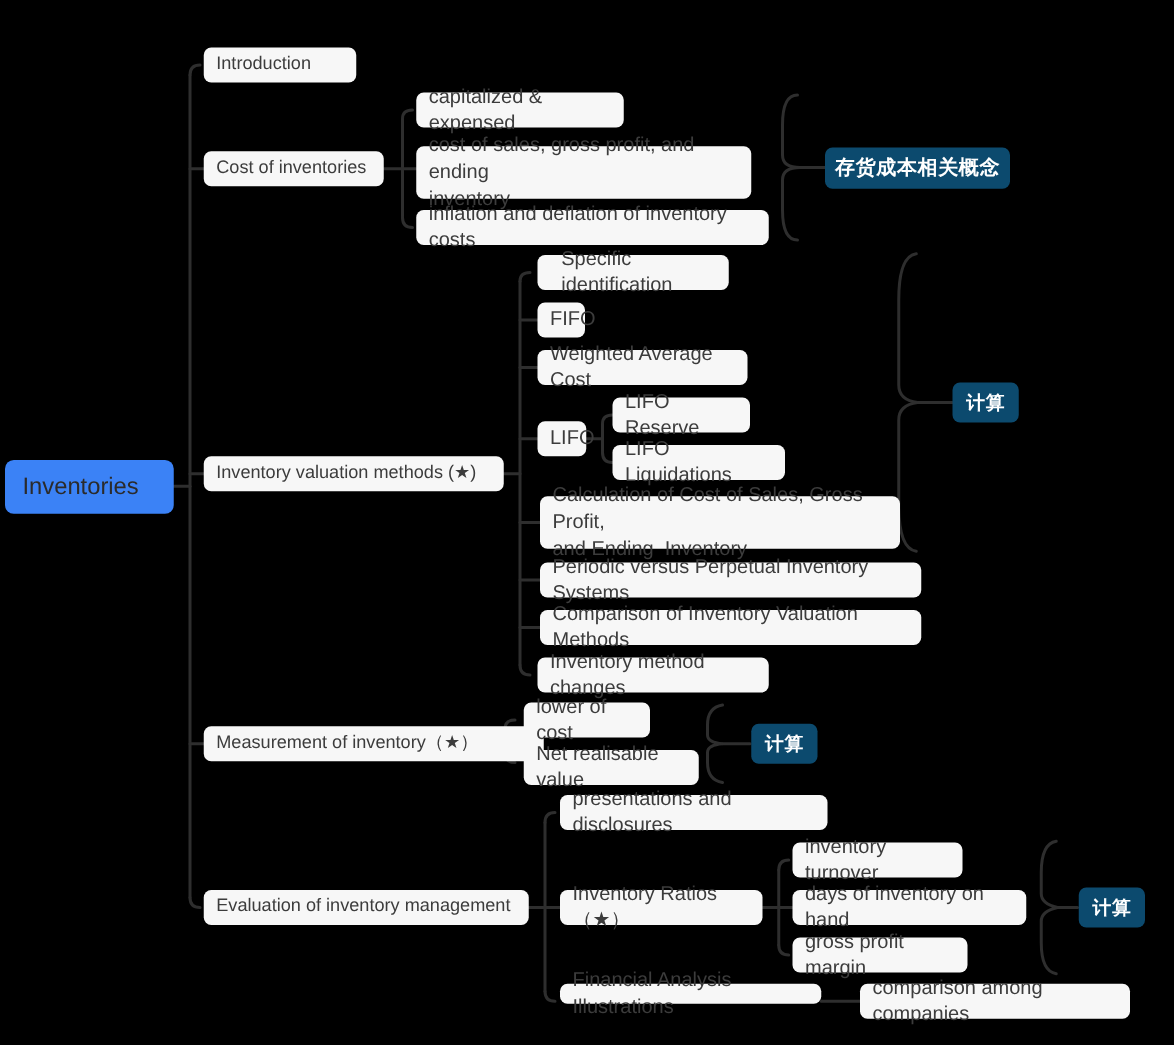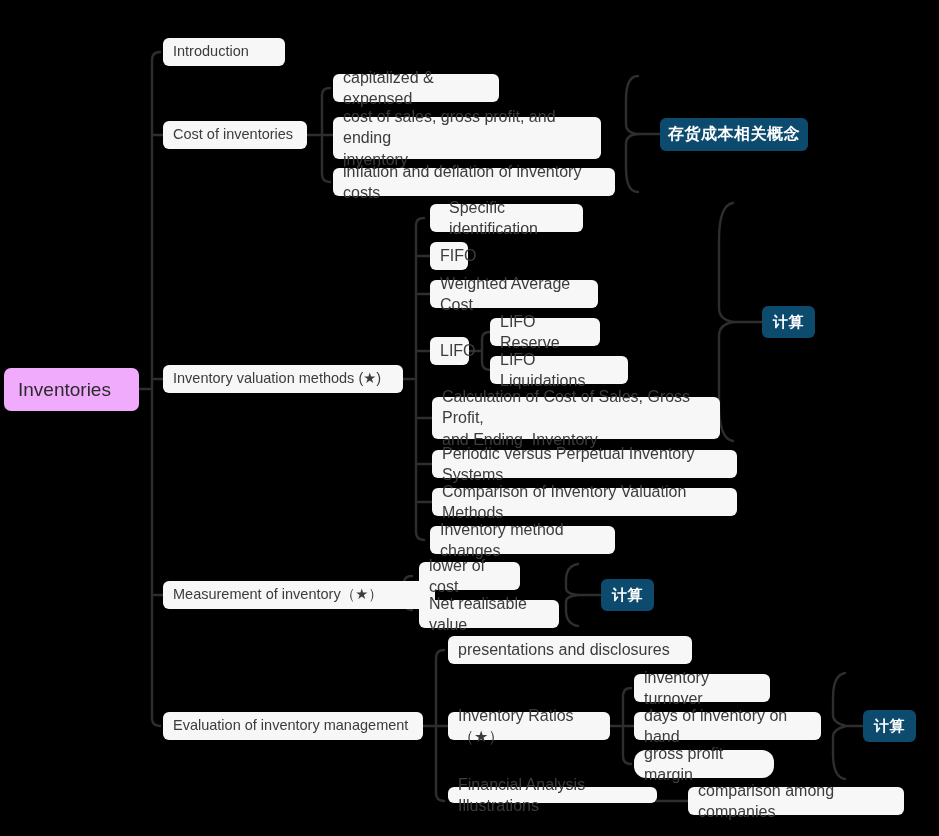--- a/index.html
+++ b/index.html
@@ -4,21 +4,21 @@
 <style>
   html,body{margin:0;padding:0;background:#000;}
   body{width:939px;height:836px;overflow:hidden;
        font-family:"Liberation Sans","DejaVu Sans",sans-serif;}
   #stage{position:relative;width:939px;height:836px;background:#000;}
   #wires{position:absolute;left:0;top:0;width:939px;height:836px;pointer-events:none;}
 
   .node{position:absolute;box-sizing:border-box;border-radius:6px;
         background:#f7f7f7;color:#3c3c3c;font-size:16px;line-height:1.32;
         display:flex;align-items:center;padding:6px 10px;white-space:pre-wrap;}
-  .node.root{background:#f0abfc;color:#2b2b2b;font-size:19px;padding:10px 14px;
+  .node.root{background:#3b82f6;color:#2b2b2b;font-size:19px;padding:10px 14px;
              border-radius:7px;}
   .node.l1{font-size:14.5px;}
   .badge{position:absolute;box-sizing:border-box;border-radius:6px;
          background:#0c4a6e;color:#fff;font-weight:bold;
          display:flex;align-items:center;justify-content:center;
          font-family:"DejaVu Sans","Liberation Sans",sans-serif;
          letter-spacing:.5px;}
   .badge.big{font-size:16px;}
   .badge.small{font-size:15px;}
 </style>
@@ -137,29 +137,29 @@
   <div class="node" style="left:430px;top:526px;width:185px;height:28px;">Inventory method changes</div>
 
   <div class="badge small" style="left:762px;top:306px;width:53px;height:32px;">计算</div>
 
   <div class="node" style="left:419px;top:562px;width:101px;height:28px;">lower of cost</div>
 
   <div class="node" style="left:419px;top:600px;width:140px;height:28px;">Net realisable value</div>
 
   <div class="badge small" style="left:601px;top:579px;width:53px;height:32px;">计算</div>
 
-  <div class="node" style="left:448px;top:636px;width:244px;height:28px;">presentations and disclosures</div>
+  <div class="node" style="left:448px;top:636px;width:214px;height:28px;">presentations and disclosures</div>
 
   <div class="node" style="left:448px;top:712px;width:162px;height:28px;">Inventory Ratios（★）</div>
 
   <div class="node" style="left:634px;top:674px;width:136px;height:28px;">inventory turnover</div>
 
   <div class="node" style="left:634px;top:712px;width:187px;height:28px;">days of inventory on hand</div>
 
-  <div class="node" style="left:634px;top:750px;width:140px;height:28px;border-radius:12px;">gross profit margin</div>
+  <div class="node" style="left:634px;top:750px;width:140px;height:28px;">gross profit margin</div>
 
   <div class="badge small" style="left:863px;top:710px;width:53px;height:32px;">计算</div>
 
   <div class="node" style="left:448px;top:787px;width:209px;height:16px;">Financial Analysis Illustrations</div>
 
   <div class="node" style="left:688px;top:787px;width:216px;height:28px;">comparison among companies</div>
 
 </div>
 
 </body></html>

